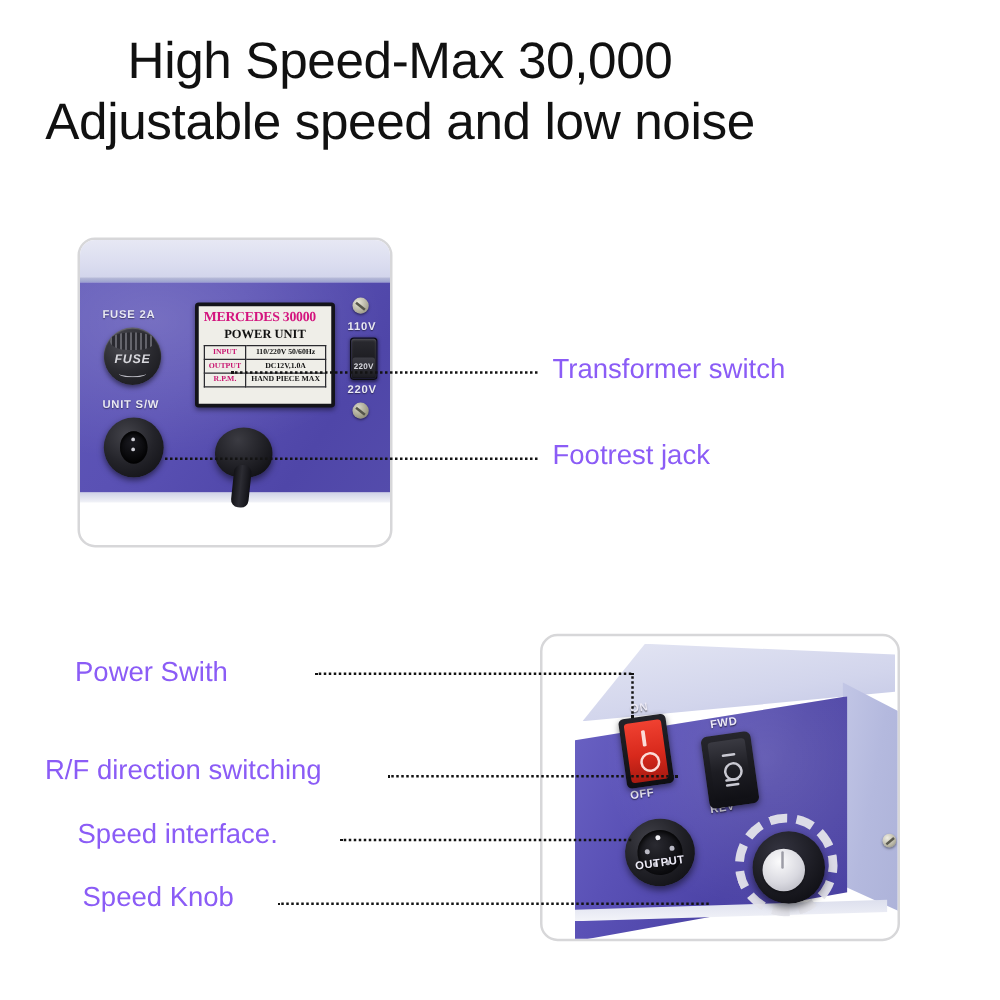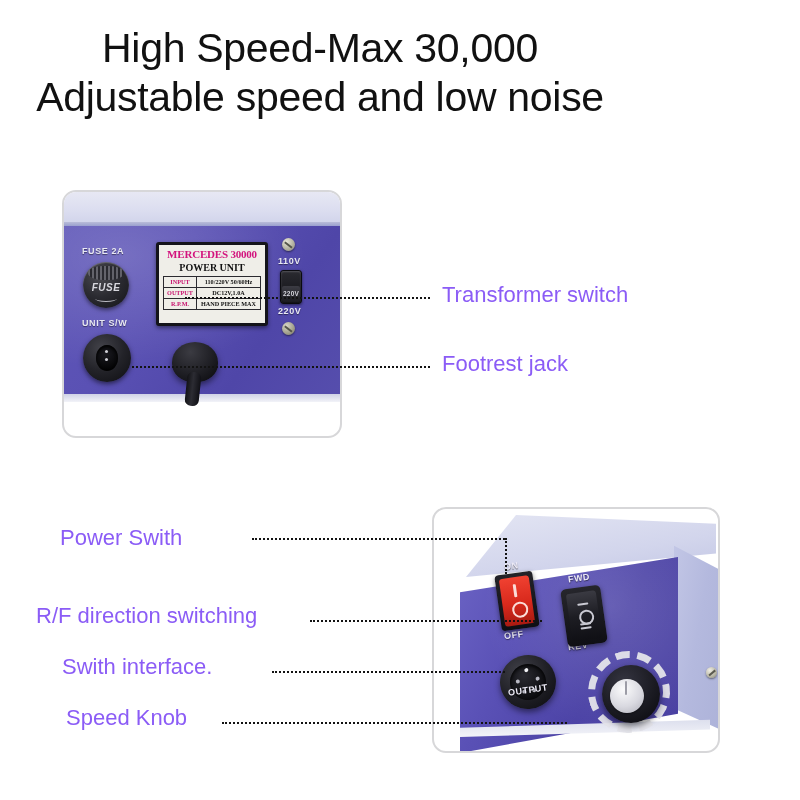--- a/index.html
+++ b/index.html
@@ -28,21 +28,21 @@
   .headline .l2 { display: block; }
 
   
   .card {
     position: absolute;
     background: #ffffff;
     border: 2px solid #d7d7d9;
     border-radius: 14px;
     overflow: hidden;
   }
-  #card-top    { left: 62px;  top: 190px; width: 280px; height: 248px; }
+  #card-top    { left: 62px;  top: 190px; width: 252px; height: 248px; }
   #card-bottom { left: 432px; top: 507px; width: 288px; height: 246px; }
 
   
   #unit-top {
     position: absolute;
     left: -4px; top: -2px;
     width: 286px; height: 218px;
   }
   .u1-topface {
     position: absolute; left: 0; top: 0; width: 286px; height: 36px;
@@ -123,21 +123,21 @@
   
   #spec-plate {
     position:absolute; left:96px; top:52px; width:112px; height:84px;
     background:#efeee8;
     border:3px solid #14141a;
     border-radius:3px;
     box-shadow:0 2px 4px rgba(0,0,0,.45);
     padding:3px 4px;
   }
   #spec-brand{
-    text-align:center; color:#d3147e; font-weight:700;
+    color:#d3147e; font-weight:700;
     font-size:11px; letter-spacing:-.2px; line-height:13px;
     font-family:"Liberation Serif", serif;
   }
   #spec-sub{
     text-align:center; color:#111; font-weight:700; font-size:10px;
     line-height:13px; font-family:"Liberation Serif", serif;
   }
   #spec-table{
     width:100%; border-collapse:collapse; margin-top:2px;
     font-family:"Liberation Serif", serif;
@@ -460,19 +460,19 @@
   <div class="leader" style="left:132px; top:366px; width:298px;"></div>
   <div class="callout-label" style="left:60px; top:526px;">Power Swith</div>
 
   <div class="callout-label" style="left:442px; top:352px;">Footrest jack</div>
   <div class="leader" style="left:252px; top:538px; width:253px;"></div>
   <div class="leader-v" style="left:505px; top:538px; height:36px;"></div>
 
   <div class="callout-label" style="left:36px; top:604px;text-align:center;">R/F direction switching</div>
   <div class="leader" style="left:310px; top:620px; width:232px;"></div>
 
-  <div class="callout-label" style="left:62px; top:655px;">Swith interface.</div>
+  <div class="callout-label" style="left:62px; top:655px;">Speed interface.</div>
   <div class="leader" style="left:272px; top:671px; width:233px;"></div>
 
   <div class="callout-label" style="left:66px; top:706px;">Speed Knob</div>
   <div class="leader" style="left:222px; top:722px; width:345px;"></div>
 
 </div>
 
 </body></html>

